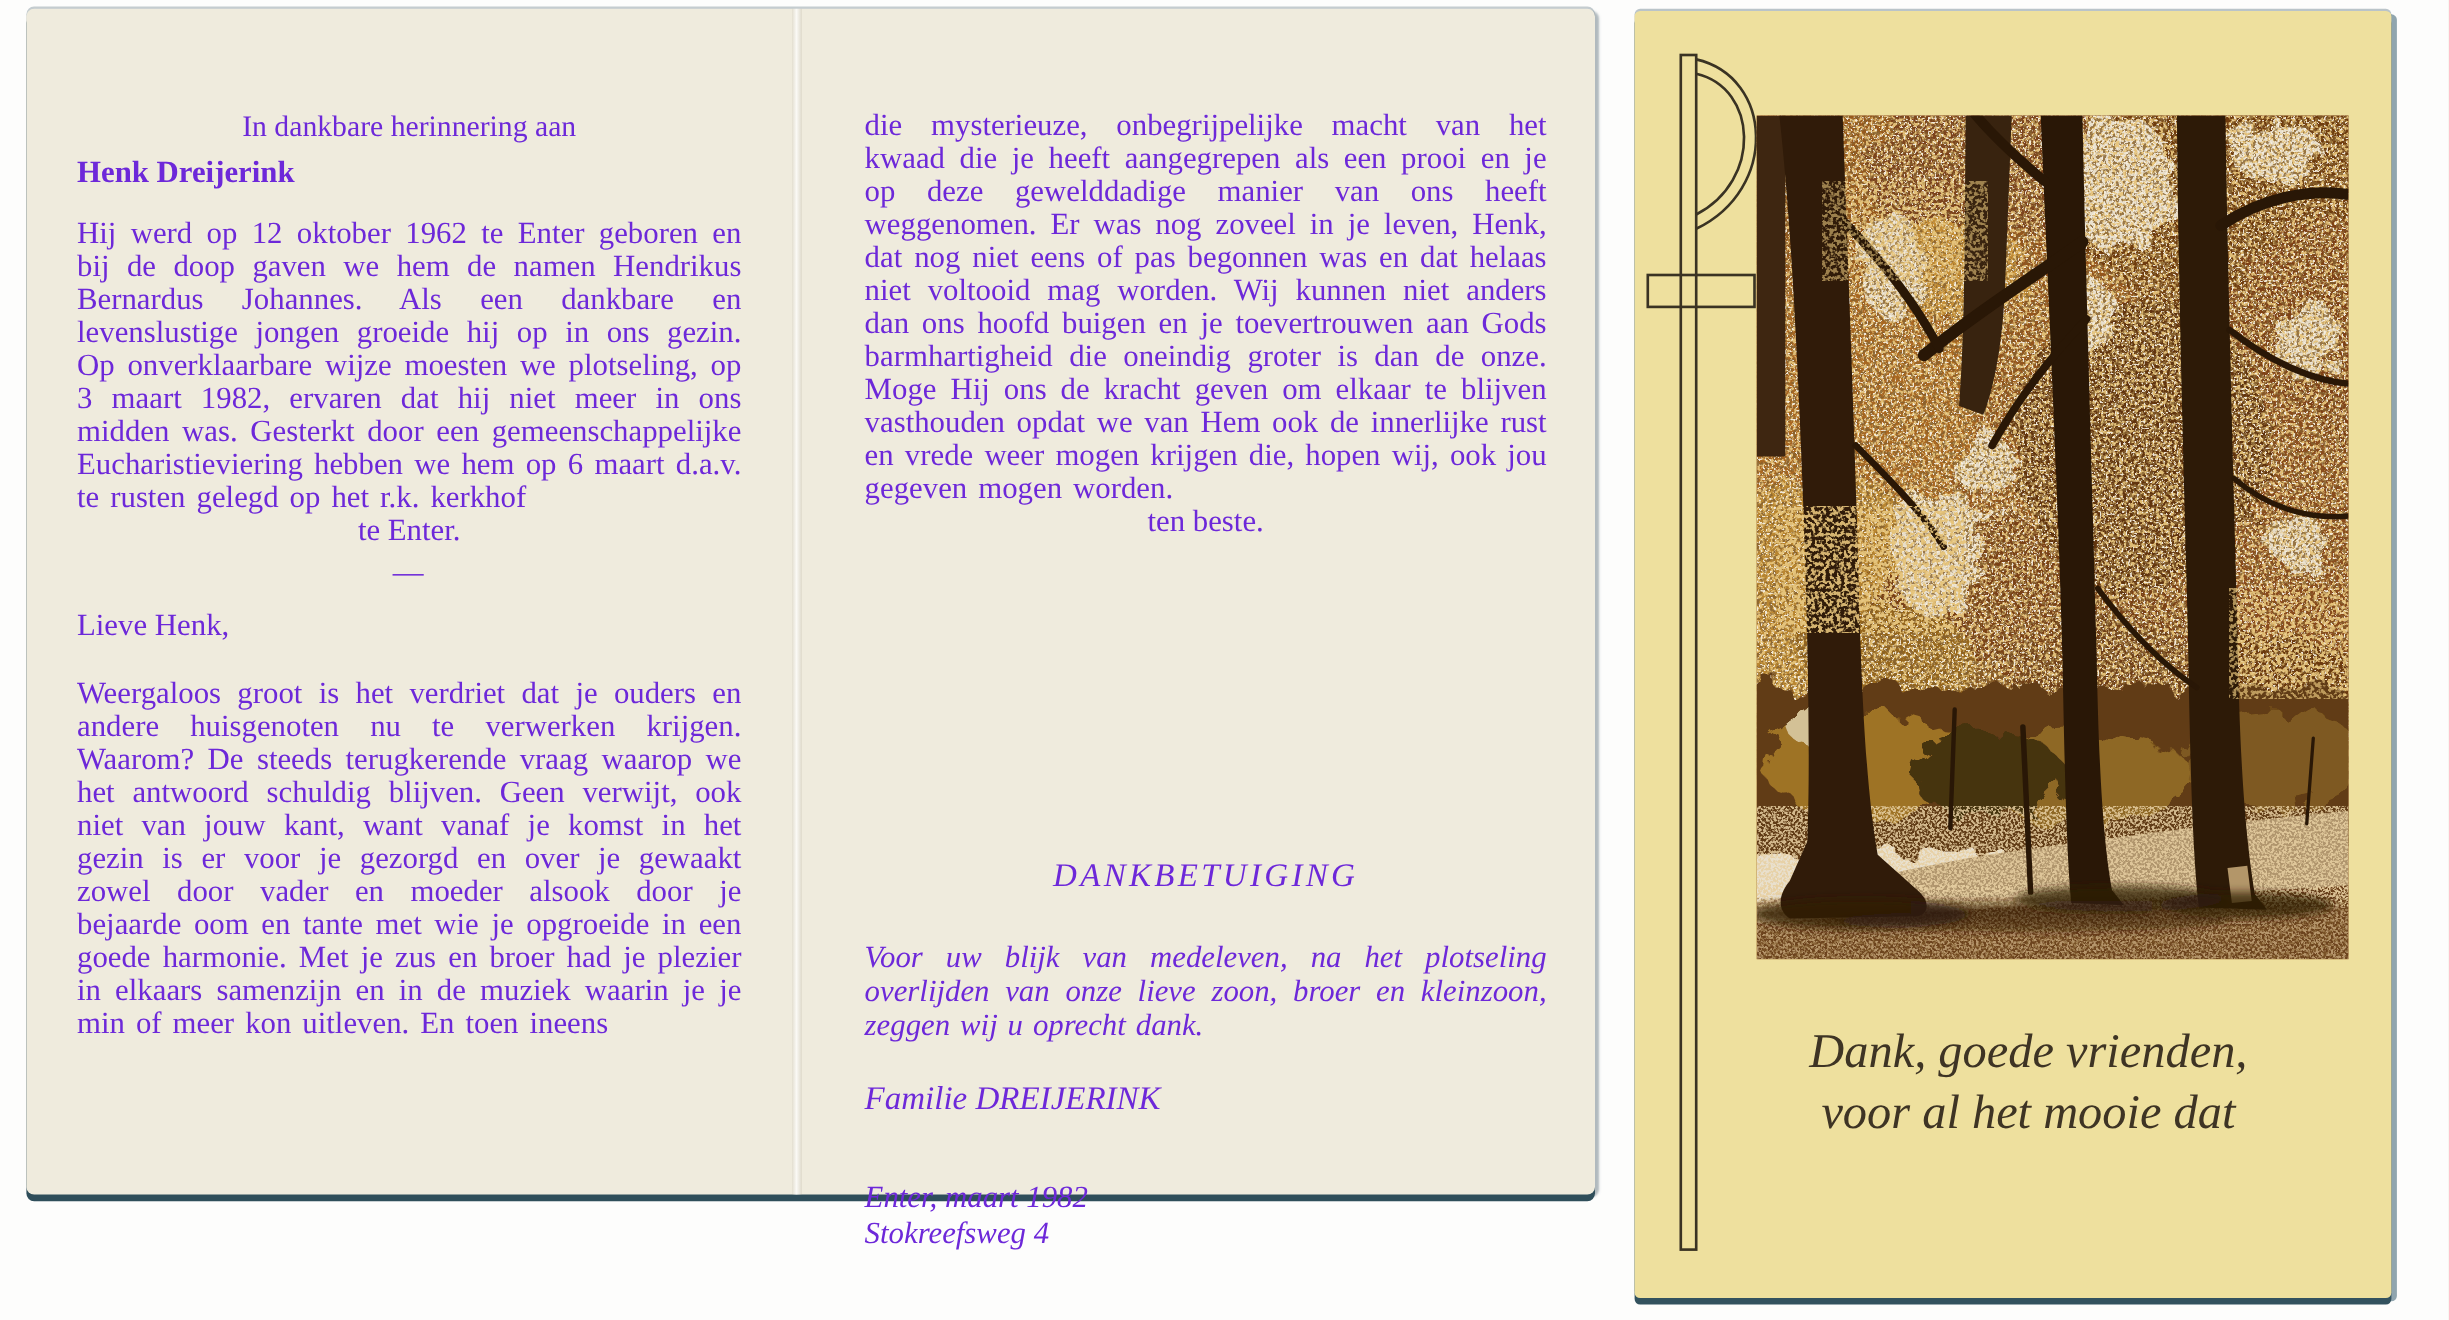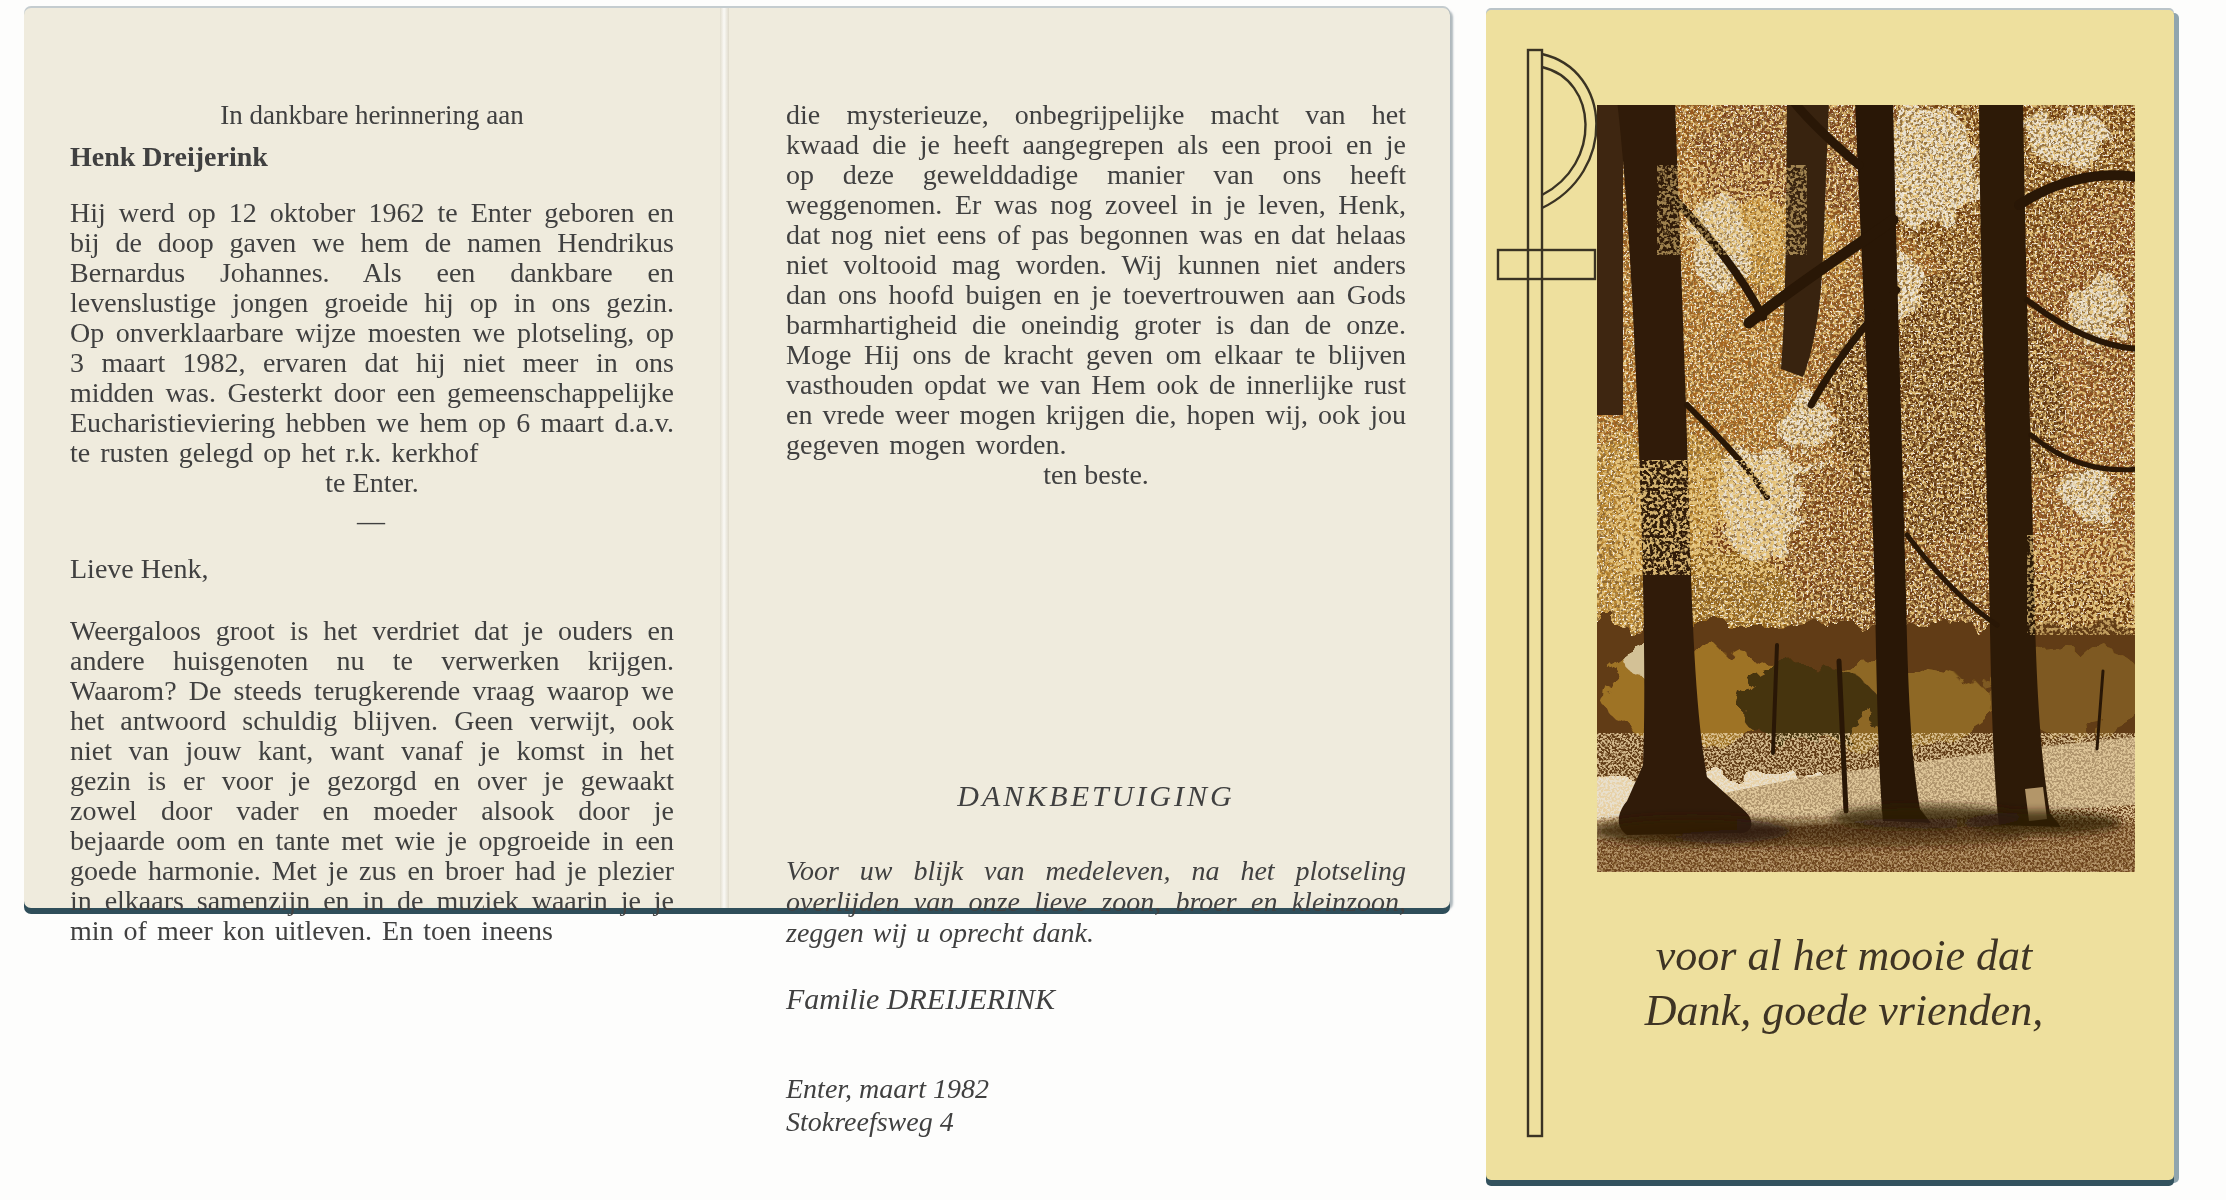--- a/index.html
+++ b/index.html
@@ -4,24 +4,24 @@
 <style>
   html,body{margin:0;padding:0;}
   body{
     width:2226px;height:1200px;position:relative;overflow:hidden;
     background:#fdfdfc;
     font-family:"Liberation Serif","DejaVu Serif",serif;
   }
   .card{position:absolute;}
   
   #card-left{
-    left:24px;top:8px;width:1426px;height:900px;
+    left:24px;top:8px;width:1426px;height:1078px;
     background:#efebdd;border-radius:7px;
     box-shadow:0 6px 0 #2f4e5a, 3px 2px 2px rgba(100,118,128,.5), 0 -2px 0 rgba(110,130,140,.4);
-    color:#404040;
+    color:#6d28d9;
   }
   .fold{
     position:absolute;left:696px;top:0;bottom:0;width:9px;
     background:linear-gradient(90deg, rgba(120,110,88,.10), rgba(255,255,255,.7) 45%, rgba(120,110,88,.14));
   }
   .col{position:absolute;top:92px;font-size:28px;line-height:30px;}
   .col-1{left:46px;width:604px;}
   .col-2{left:762px;width:620px;}
   .intro{text-align:center;font-size:27px;margin:0 0 12px 0;}
   .name{text-align:left;font-size:28px;font-weight:bold;margin:0 0 26px 0;}
@@ -208,18 +208,18 @@
           <ellipse cx="445" cy="718" rx="80" ry="12" opacity="0.75"></ellipse>
           <rect x="140" y="714" width="220" height="12" opacity="0.45"></rect>
           <ellipse cx="250" cy="732" rx="180" ry="10" opacity="0.5"></ellipse>
         </g>
 
         <rect width="538" height="767" fill="#8a5a20" opacity="0.06"></rect>
       </svg>
     </div>
 
     <div class="verse">
+      <div>Dank, goede vrienden,</div>
       <div>voor al het mooie dat</div>
-      <div>Dank, goede vrienden,</div>
     </div>
   </div>
 
 </div>
 
 </body></html>

